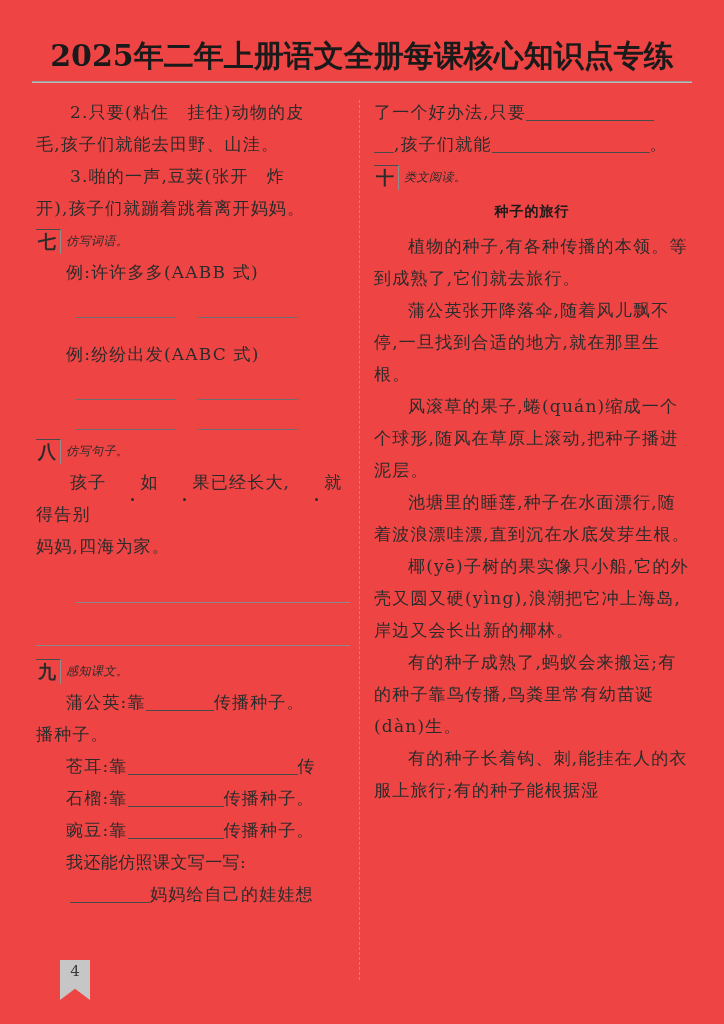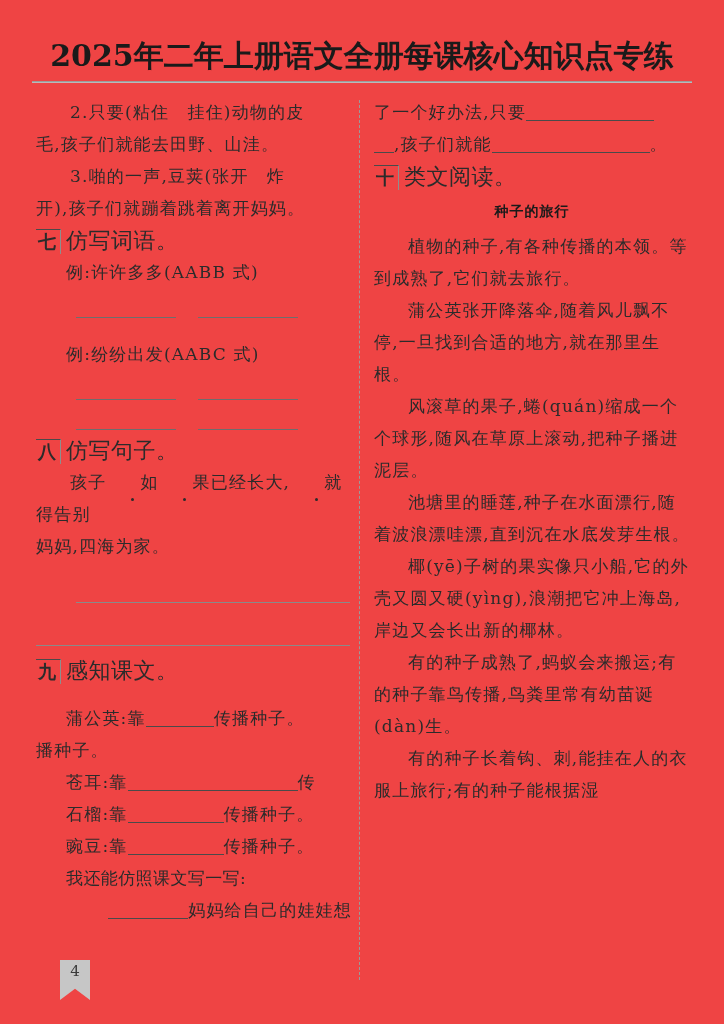--- a/index.html
+++ b/index.html
@@ -98,24 +98,25 @@
     font-family: "DejaVu Serif", "Liberation Serif", serif;
     font-weight: bold;
     font-size: 18px;
     line-height: 24px;
     padding: 0 4px 0 2px;
     border-top: 1.4px solid #4a4a4a;
     border-right: 1.4px solid #8e8e8e;
     margin-top: 3px;
   }
   .sec-title {
-    font-size: 22px;
+    font-size: 12px;
     margin-left: 5px;
     line-height: 30px;
     letter-spacing: 0.5px;
+    font-style: italic;
   }
 
   
   .blank {
     display: inline-block;
     border-bottom: 1.3px solid #4a4a4a;
     height: 18px;
     vertical-align: -3px;
   }
 
@@ -248,32 +249,32 @@
       <div class="para noindent hand">妈妈,四海为家。</div>
 
       <div class="full-rule" style="margin-top:14px;"></div>
       <div class="full-rule wide" style="margin-top:16px;"></div>
 
       <div class="section" style="margin-top:10px;">
         <span class="sec-num">九</span>
         <span class="sec-title">感知课文。</span>
       </div>
 
-      <div class="para hand" style="text-indent:30px;margin-top:16px;"><span>蒲公英:靠</span><span class="blank" style="width:68px;"></span><span>传播种子。</span></div>
+      <div class="para hand" style="text-indent:30px;"><span>蒲公英:靠</span><span class="blank" style="width:68px;"></span><span>传播种子。</span></div>
 
       <div class="para noindent hand">播种子。</div>
       <div class="para hand" style="text-indent:30px;"><span>苍耳:靠</span><span class="blank" style="width:170px;"></span><span>传</span></div>
 
       <div class="para hand" style="text-indent:30px;"><span>石榴:靠</span><span class="blank" style="width:96px;"></span><span>传播种子。</span></div>
 
       <div class="para hand" style="text-indent:30px;"><span>豌豆:靠</span><span class="blank" style="width:96px;"></span><span>传播种子。</span></div>
 
       <div class="para" style="text-indent:30px;">我还能仿照课文写一写:</div>
 
-      <div class="para hand" style="text-indent:0;text-align:right;"><span class="blank" style="width:80px;margin-left:34px;"></span><span>妈妈给自己的娃娃想</span></div>
+      <div class="para hand" style="text-indent:0;"><span class="blank" style="width:80px;margin-left:34px;"></span><span>妈妈给自己的娃娃想</span></div>
 
     </div>
 
     <div class="col col-right">
 
       <div class="para noindent hand"><span>了一个好办法,只要</span><span class="blank" style="width:128px;"></span></div>
 
       <div class="para noindent hand"><span class="blank" style="width:20px;"></span><span>,孩子们就能</span><span class="blank" style="width:158px;"></span><span>。</span></div>
 
       <div class="section">

